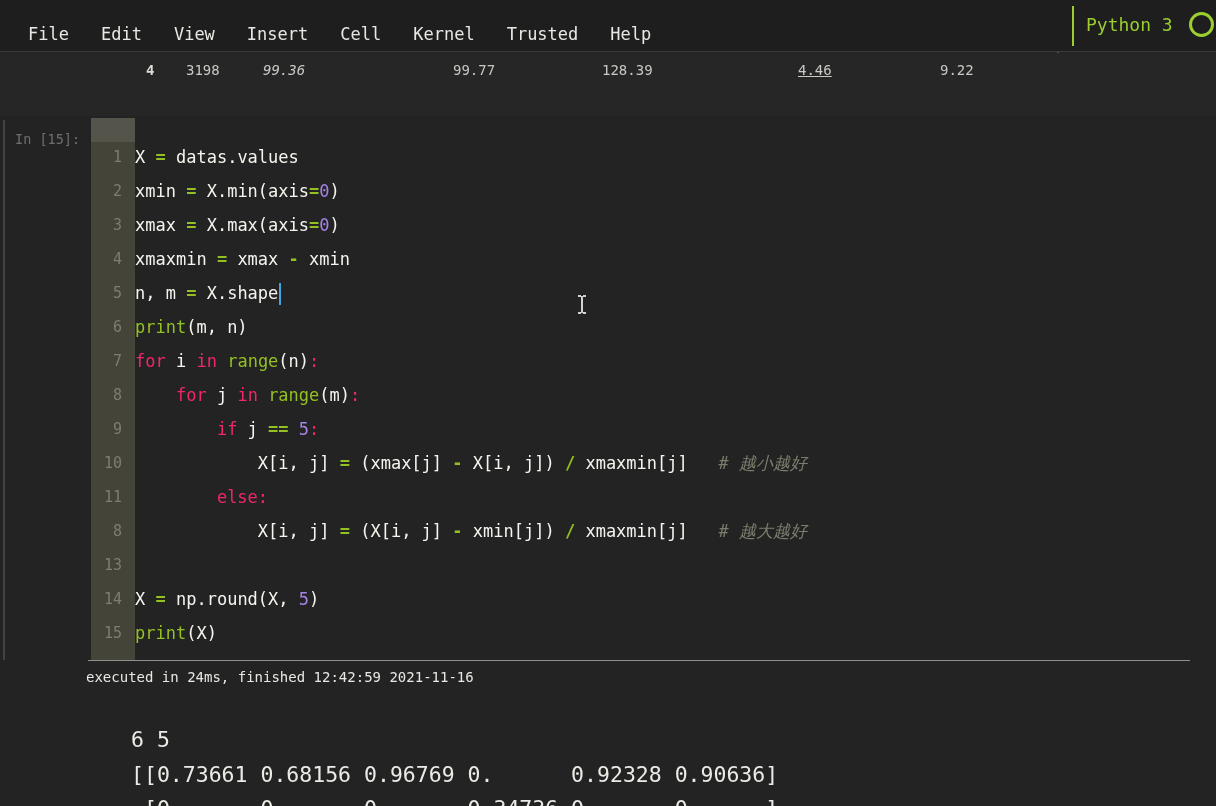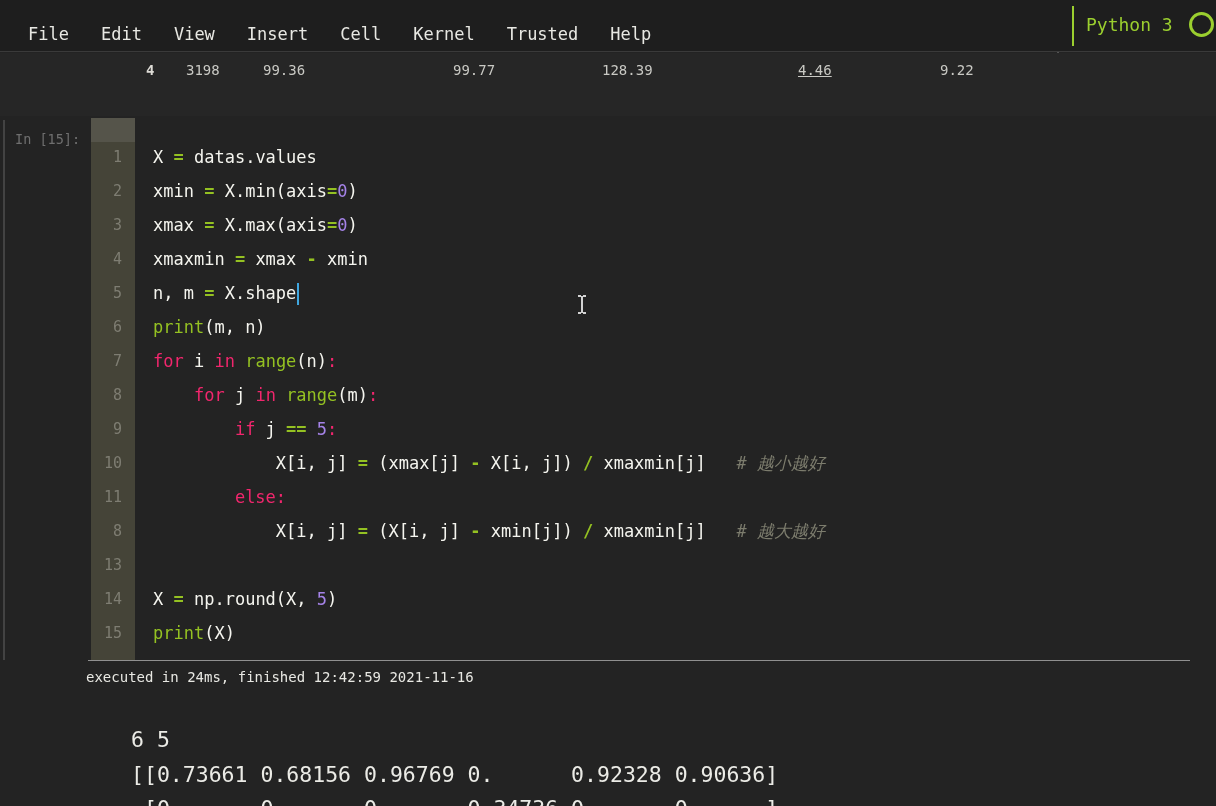--- a/index.html
+++ b/index.html
@@ -24,21 +24,21 @@
   .df-cell { position:absolute; top:9px; font-size:14px; color:#c9c9c4; white-space:pre; }
   .df-index { font-weight:bold; color:#dedcd6; }
   
   .cell-left-border { position:absolute; left:3px; top:120px; width:2px; height:540px; background:#5e5e5e; opacity:.55; }
   .cell-prompt { position:absolute; left:15px; top:131px; font-size:13.5px; color:#6f6f6f; }
   .gutter-bg  { position:absolute; left:91px; top:118px; width:44px; height:542px; background:#454438; }
   .gutter-top { position:absolute; left:91px; top:118px; width:44px; height:24px; background:#55544a; }
   .code-lines { position:absolute; left:91px; top:140px; width:1100px; }
   .line { display:flex; height:34px; line-height:34px; }
   .ln   { flex:none; width:44px; padding-right:13px; text-align:right; font-size:15px; color:#7e7d72; }
-  .src  { white-space:pre; padding-left:18px; font-size:17px; color:#f5f5ef; }
+  .src  { white-space:pre; padding-left:0; font-size:17px; color:#f5f5ef; }
   .tok-k { color:#f1266d; }
   .tok-o { color:#94c122; font-weight:bold; }
   .tok-b { color:#94c122; }
   .tok-n { color:#a583e8; }
   .tok-c { color:#7c7c6d; font-style:italic; }
   .caret { display:inline-block; width:2px; height:22px; background:#3fa7e0; vertical-align:middle; margin-left:1px; }
   
   .exec-divider { position:absolute; left:88px; top:660px; width:1102px; height:1px; background:#909090; }
   .exec-status  { position:absolute; left:86px; top:669px; font-size:14px; color:#e8e8e3; white-space:pre; }
   
@@ -67,21 +67,21 @@
         <li class="menu-item">Help</li>
       </ul>
     <span class="trusted">Trusted</span>
     <div class="kernel-sep"></div>
     <span class="kernel-name">Python 3</span>
     <div class="kernel-circle"></div>
   </div>
 
   <div class="df-strip">
     <span class="df-cell df-index" style="left:146px">4</span>
-    <span id="df-values"><span class="df-cell" style="left: 186px;">3198</span><span class="df-cell" style="left: 263px;">99.36</span><span class="df-cell" style="left: 453px;">99.77</span><span class="df-cell" style="left: 602px;">128.39</span><span class="df-cell" style="left: 798px; text-decoration: underline;">4.46</span><span class="df-cell" style="left: 940px;">9.22</span></span>
+    <span id="df-values"><span class="df-cell" style="left: 186px;">3198</span><span class="df-cell" style="left: 263px; font-style: italic;">99.36</span><span class="df-cell" style="left: 453px;">99.77</span><span class="df-cell" style="left: 602px;">128.39</span><span class="df-cell" style="left: 798px; text-decoration: underline;">4.46</span><span class="df-cell" style="left: 940px;">9.22</span></span>
   </div>
 
   <div class="cell-left-border"></div>
   <span class="cell-prompt">In [15]:</span>
   <div class="gutter-bg"></div>
   <div class="gutter-top"></div>
   <div class="code-lines" id="code-lines">
       <div class="line">
         <span class="ln">1</span>
         <span class="src"><span>X </span><span class="tok-o">=</span><span> datas.values</span></span>

